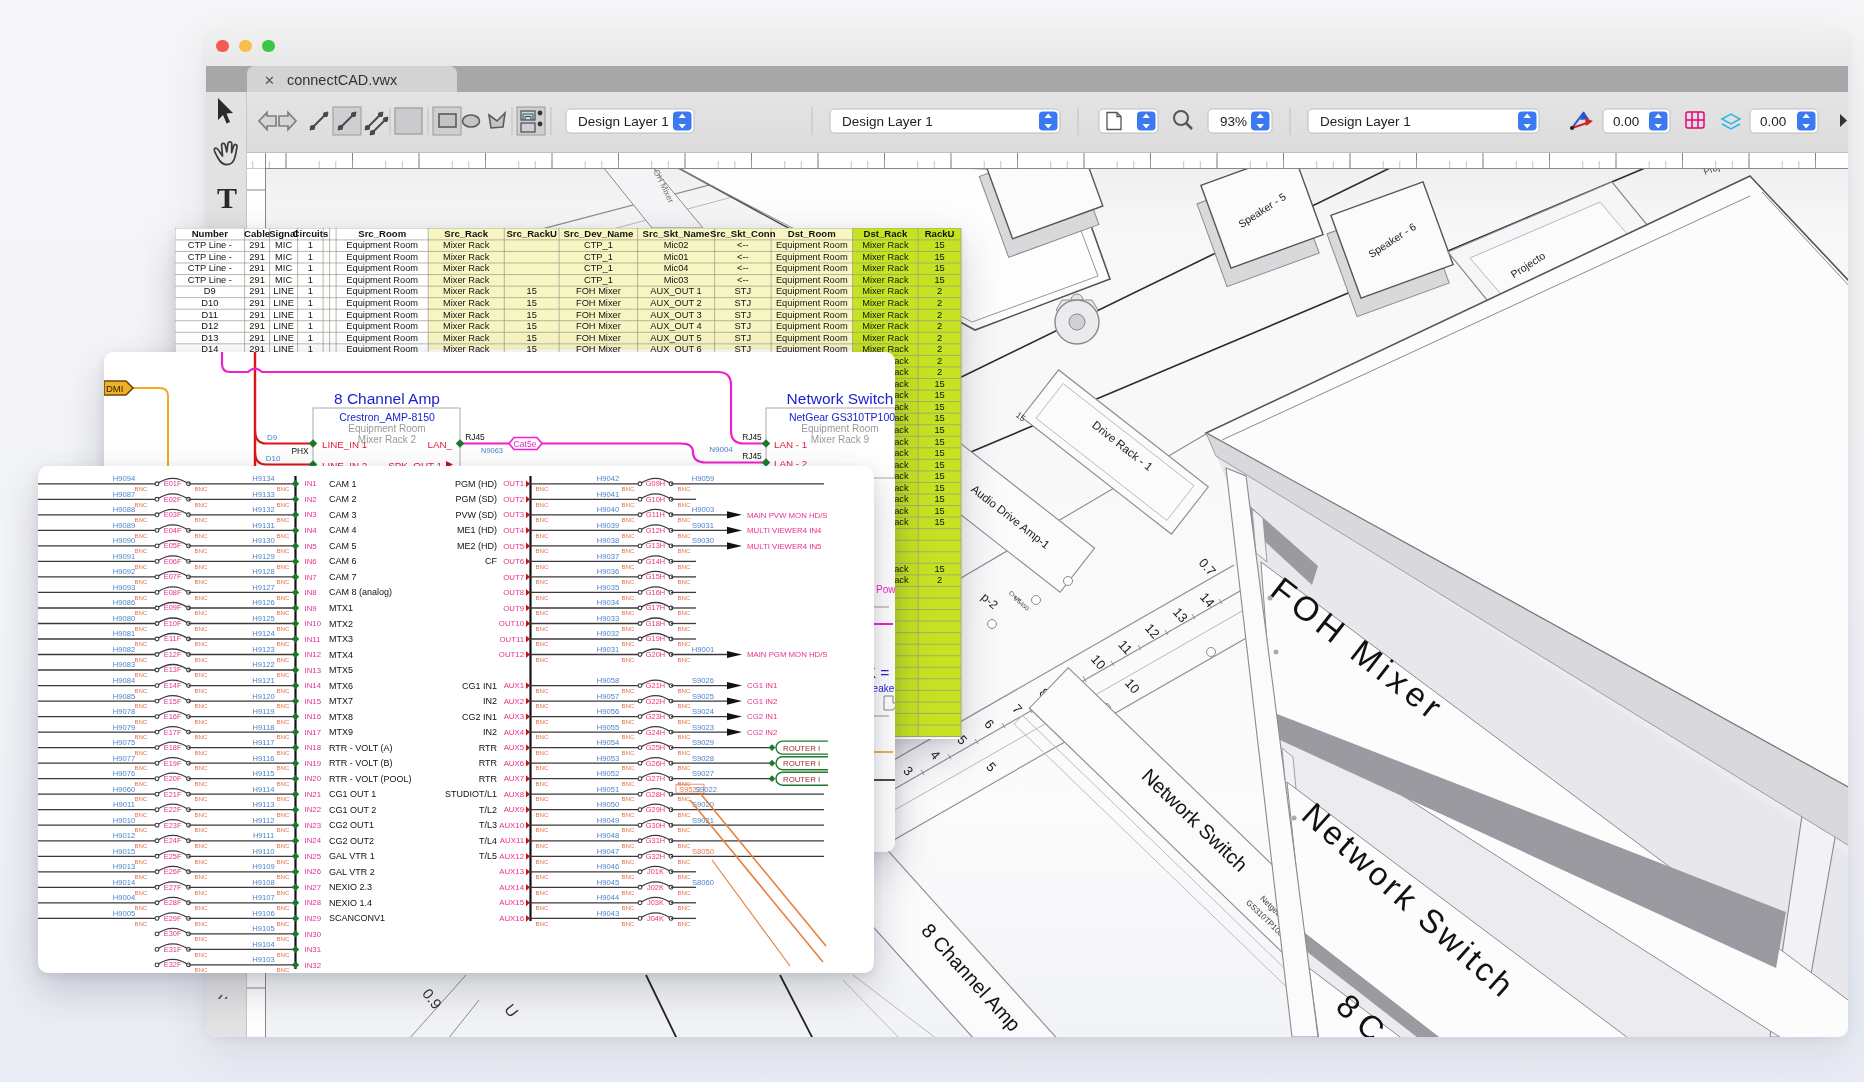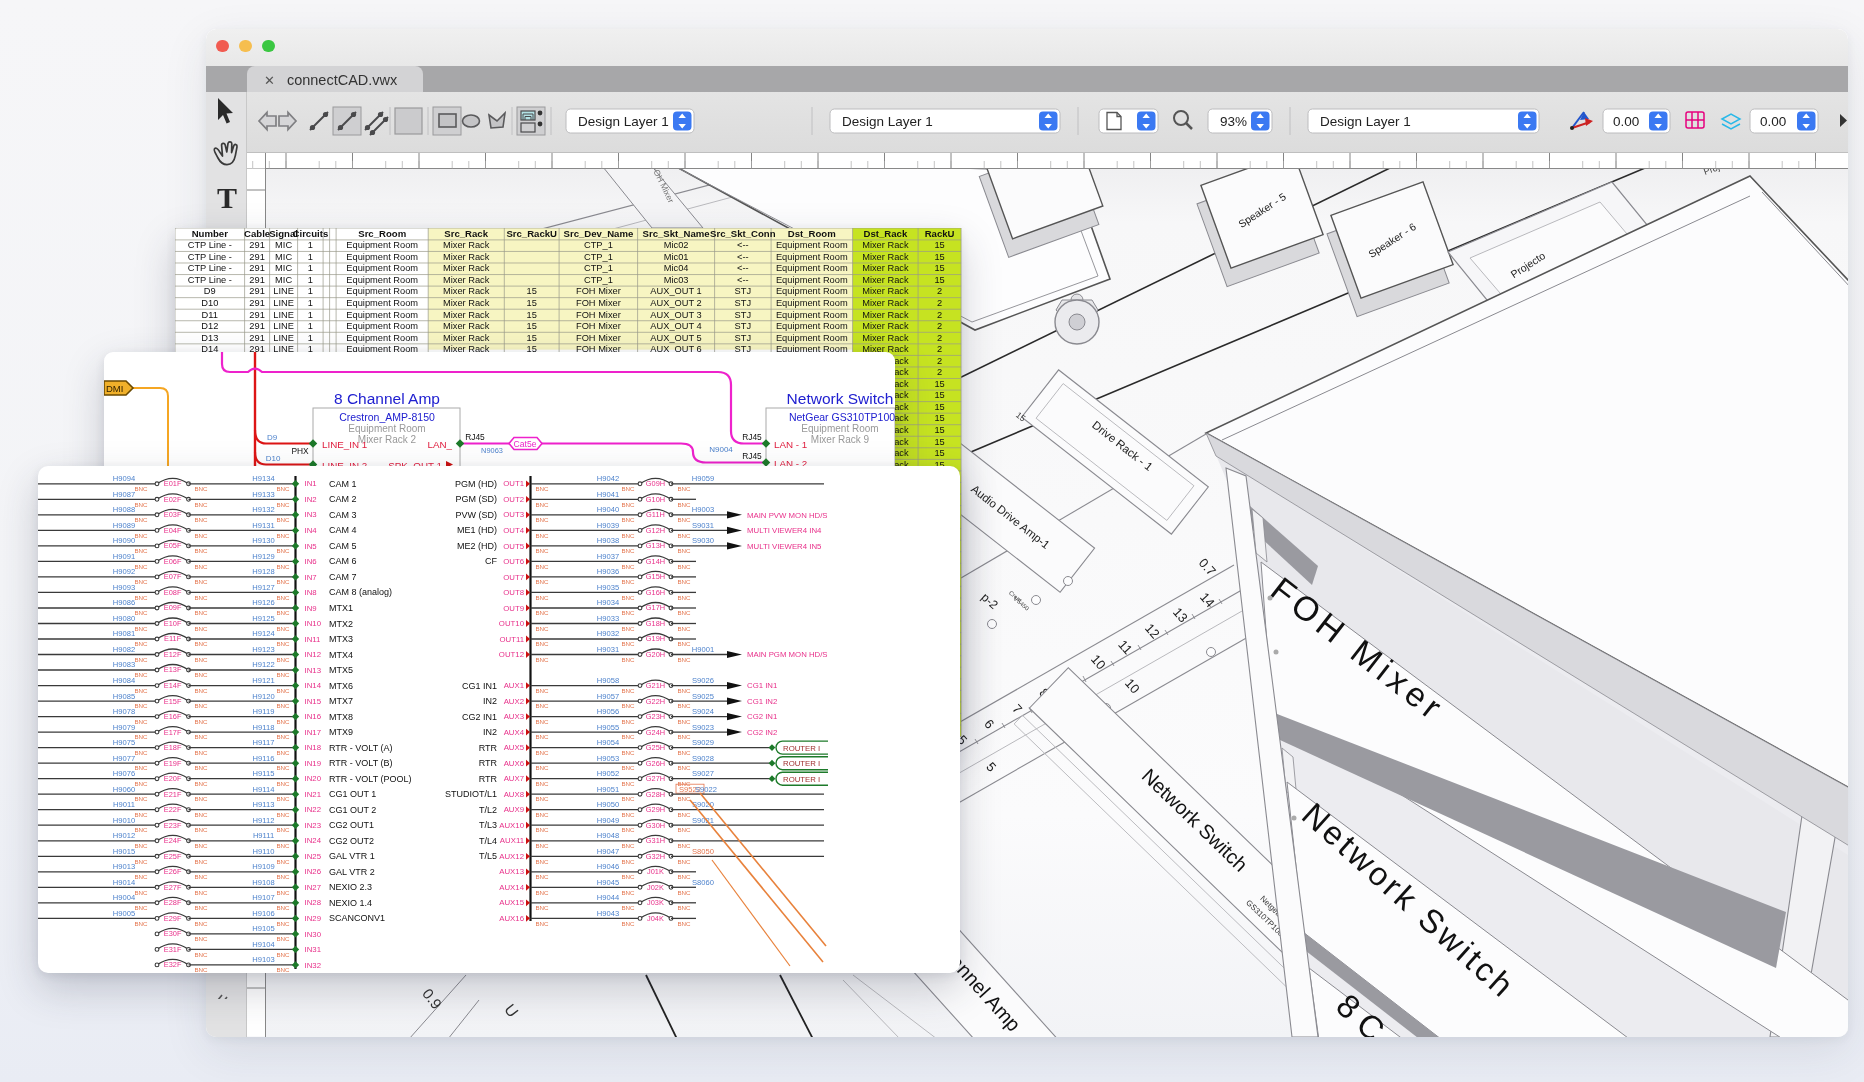--- a/index.html
+++ b/index.html
@@ -272,21 +272,21 @@
 <path d="M1750,196 L1222,440" fill="none" stroke="#8a8a90" stroke-width="1"></path>
 <path d="M1762,192 L1864,302" fill="none" stroke="#8a8a90" stroke-width="1"></path>
 <path d="M1206,433 L1862,795 L1864,855 L1216,456 Z" fill="#d9d9dd" stroke="#8a8a90" stroke-width="0.8"></path>
 </g>
 </svg>
 <div style="position:absolute;left:0;top:0;width:100%;height:37px;background:linear-gradient(#f0f0f0,#e8e8e8);border-radius:10px 10px 0 0;"></div>
 <div style="position:absolute;left:10px;top:10.7px;width:12.5px;height:12.5px;border-radius:50%;background:#f15b51;"></div>
 <div style="position:absolute;left:33px;top:10.7px;width:12.5px;height:12.5px;border-radius:50%;background:#f6be4f;"></div>
 <div style="position:absolute;left:56px;top:10.7px;width:12.5px;height:12.5px;border-radius:50%;background:#3bc742;"></div>
 <div style="position:absolute;left:0;top:37px;width:100%;height:28px;background:#a7a7a9;"></div>
-<div style="position:absolute;left:41px;top:37px;width:176px;height:28px;background:#d3d3d5;border-radius:8px 8px 0 0;font-size:14.5px;color:#333;line-height:28px;"><span style="margin-left:17px;font-size:13px;color:#555;">✕</span><span style="margin-left:12px;">connectCAD.vwx</span></div>
+<div style="position:absolute;left:41px;top:37px;width:210px;height:28px;background:#d3d3d5;border-radius:8px 8px 0 0;font-size:14.5px;color:#333;line-height:28px;"><span style="margin-left:17px;font-size:13px;color:#555;">✕</span><span style="margin-left:12px;">connectCAD.vwx</span></div>
 <div style="position:absolute;left:0;top:63px;width:100%;height:60px;background:linear-gradient(#e4e4e4,#dcdcdc);border-bottom:1px solid #bfbfbf;"></div>
 <div style="position:absolute;left:0;top:63px;width:40px;height:945px;background:#e2e2e3;border-right:1px solid #c8c8c8;"></div>
 <svg style="position:absolute;left:0;top:63px;" width="40" height="130" viewBox="0 0 40 130">
 <path d="M12,6 L27,21 L20.5,21.5 L24,30 L20.6,31.6 L17,23 L12,28 Z" fill="#2a2a2a"></path>
 <g transform="translate(6,48)" fill="none" stroke="#3a3a3a" stroke-width="1.7" stroke-linecap="round" stroke-linejoin="round">
         <path d="M6,18 C4,14 1,10 2.6,8.6 C4,7.4 6,9 7.4,11.4 L10.5,16 L9.6,5.2 C9.4,3 12.6,2.6 13.2,5 L14.8,12 L16,3.4 C16.6,1 19.8,1.4 19.8,3.8 L19.6,12.6 L21.8,5.8 C22.6,3.6 25.4,4.4 25,6.8 L23.4,15.4 C22.4,20.6 20,24.6 15,24.6 C10.8,24.6 8,22 6,18 Z"></path>
       </g>
 <text x="11" y="116" font-family="Liberation Serif, serif" font-size="30" font-weight="bold" fill="#2a2a2a">T</text>
 </svg>
 <svg style="position:absolute;left:0;top:63px;" width="1642" height="60" viewBox="206 92 1642 60">
@@ -668,21 +668,21 @@
 <line x1="820" y1="624" x2="893" y2="624" stroke="#ee22cc" stroke-width="2.2"></line>
 <text x="820" y="678" font-size="15.5" fill="#2020d0">ing SPK =</text>
 <text x="822" y="692" font-size="10" fill="#2020d0">l Ceiling Speake</text>
 <text x="820" y="703" font-size="10" fill="#999">hnMain Hall</text>
 <path d="M884,696 L893,696 L893,703 L898,703 L893,710 L884,710 Z" fill="#fff" stroke="#888" stroke-width="1"></path>
 <line x1="820" y1="716" x2="889" y2="716" stroke="#999" stroke-width="1"></line>
 <line x1="820" y1="752" x2="893" y2="752" stroke="#e8971e" stroke-width="1.6"></line>
 <line x1="820" y1="780" x2="895" y2="780" stroke="#111" stroke-width="1.6"></line>
 <path d="M820,818 L869,818 L869,852" fill="none" stroke="#111" stroke-width="3.4"></path>
 </svg></div>
-<div class="panel" style="left:38px;top:466px;width:922px;height:507px;border-radius:10px;">
+<div class="panel" style="left:38px;top:466px;width:836px;height:507px;border-radius:10px;">
 <svg width="790" height="507" viewBox="38 466 790 507" font-family="Liberation Sans, sans-serif">
 <line x1="295.5" y1="476" x2="295.5" y2="969" stroke="#111" stroke-width="2.2"></line>
 <line x1="530.5" y1="476" x2="530.5" y2="921" stroke="#111" stroke-width="2.2"></line>
 <line x1="38" y1="483.8" x2="157.0" y2="483.8" stroke="#3a3a3a" stroke-width="1.3"></line>
 <text x="124" y="481.2" fill="#4d82cc" font-size="7.6" text-anchor="middle">H9094</text>
 <text x="141" y="491.0" fill="#e4764f" font-size="6.2" text-anchor="middle">BNC</text>
 <path d="M157.0,483.8 Q172.75,472.8 188.5,483.8" fill="none" stroke="#3a3a3a" stroke-width="1.3"></path>
 <circle cx="157.0" cy="483.8" r="1.9" fill="#fff" stroke="#3a3a3a" stroke-width="1.1"></circle>
 <circle cx="188.5" cy="483.8" r="1.9" fill="#fff" stroke="#3a3a3a" stroke-width="1.1"></circle>
 <text x="172.6" y="486.2" fill="#e8308a" font-size="7.4" text-anchor="middle">E01F</text>

